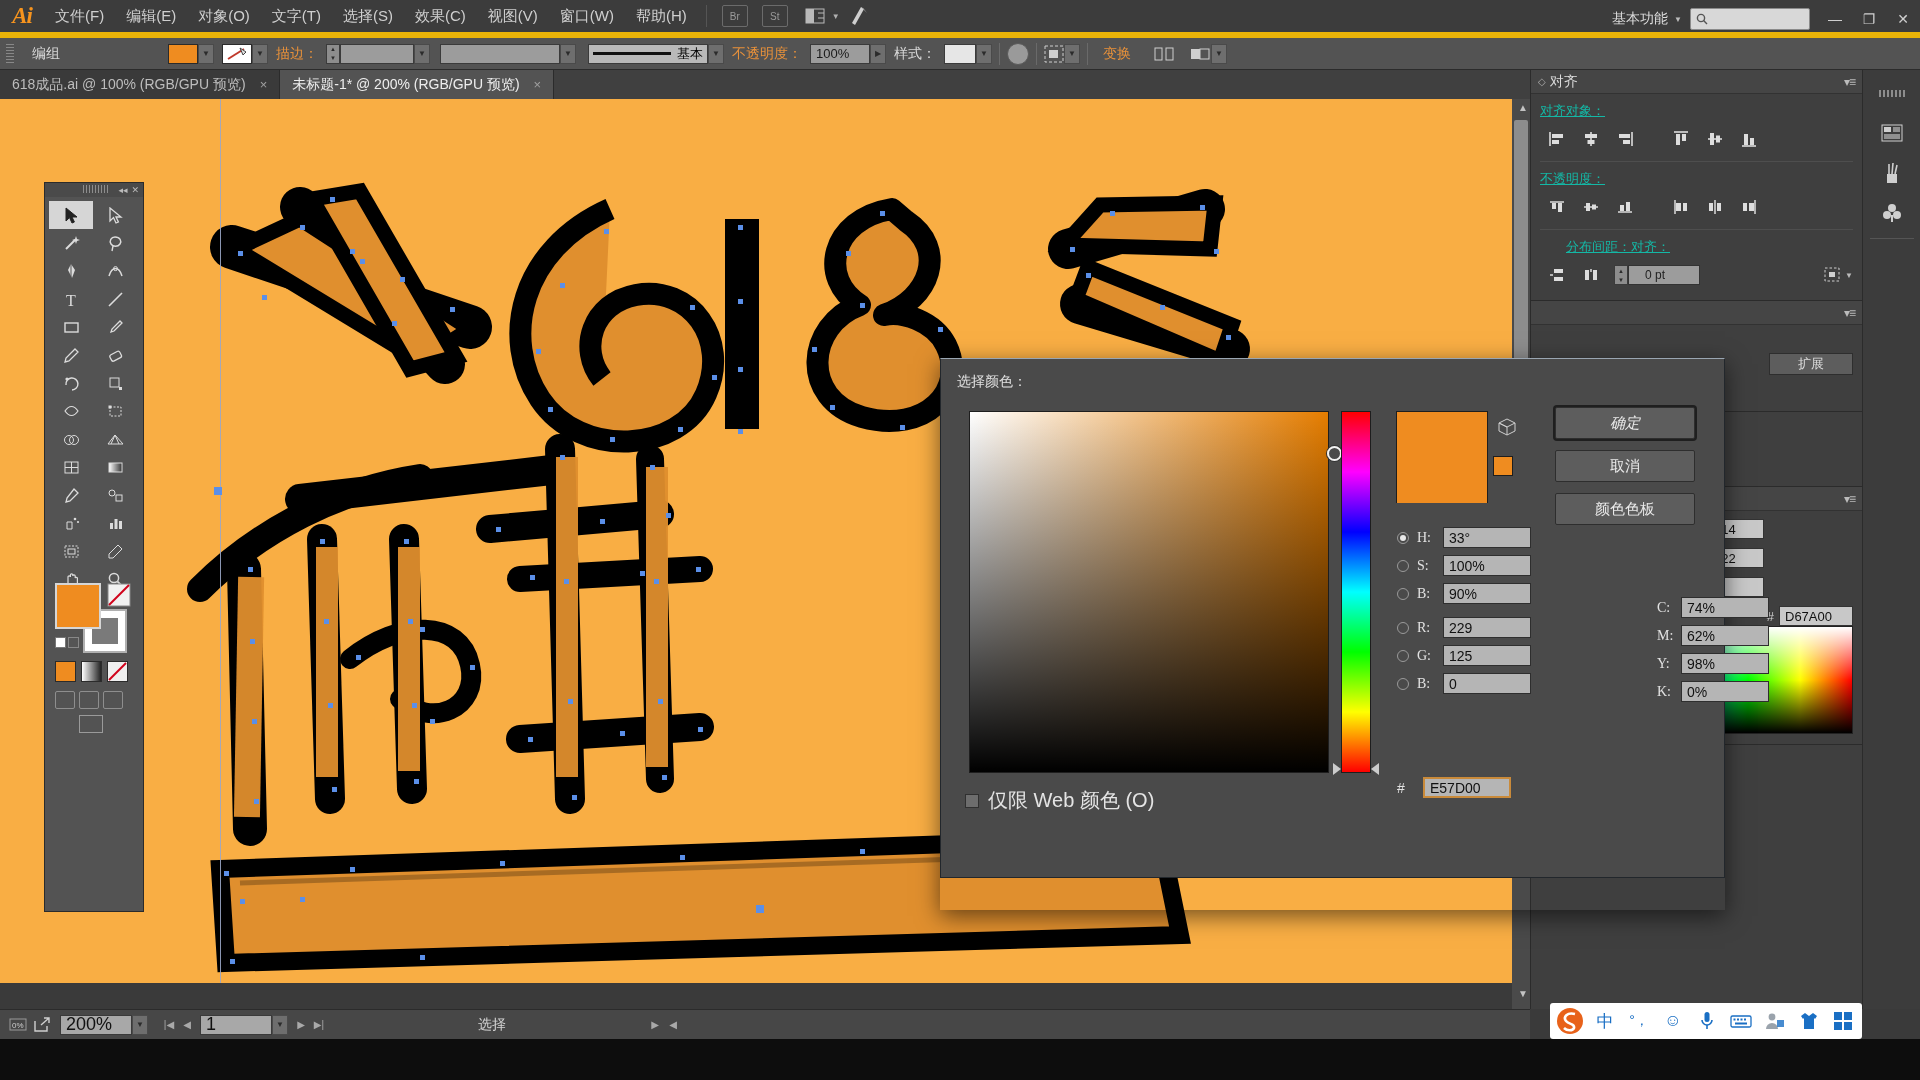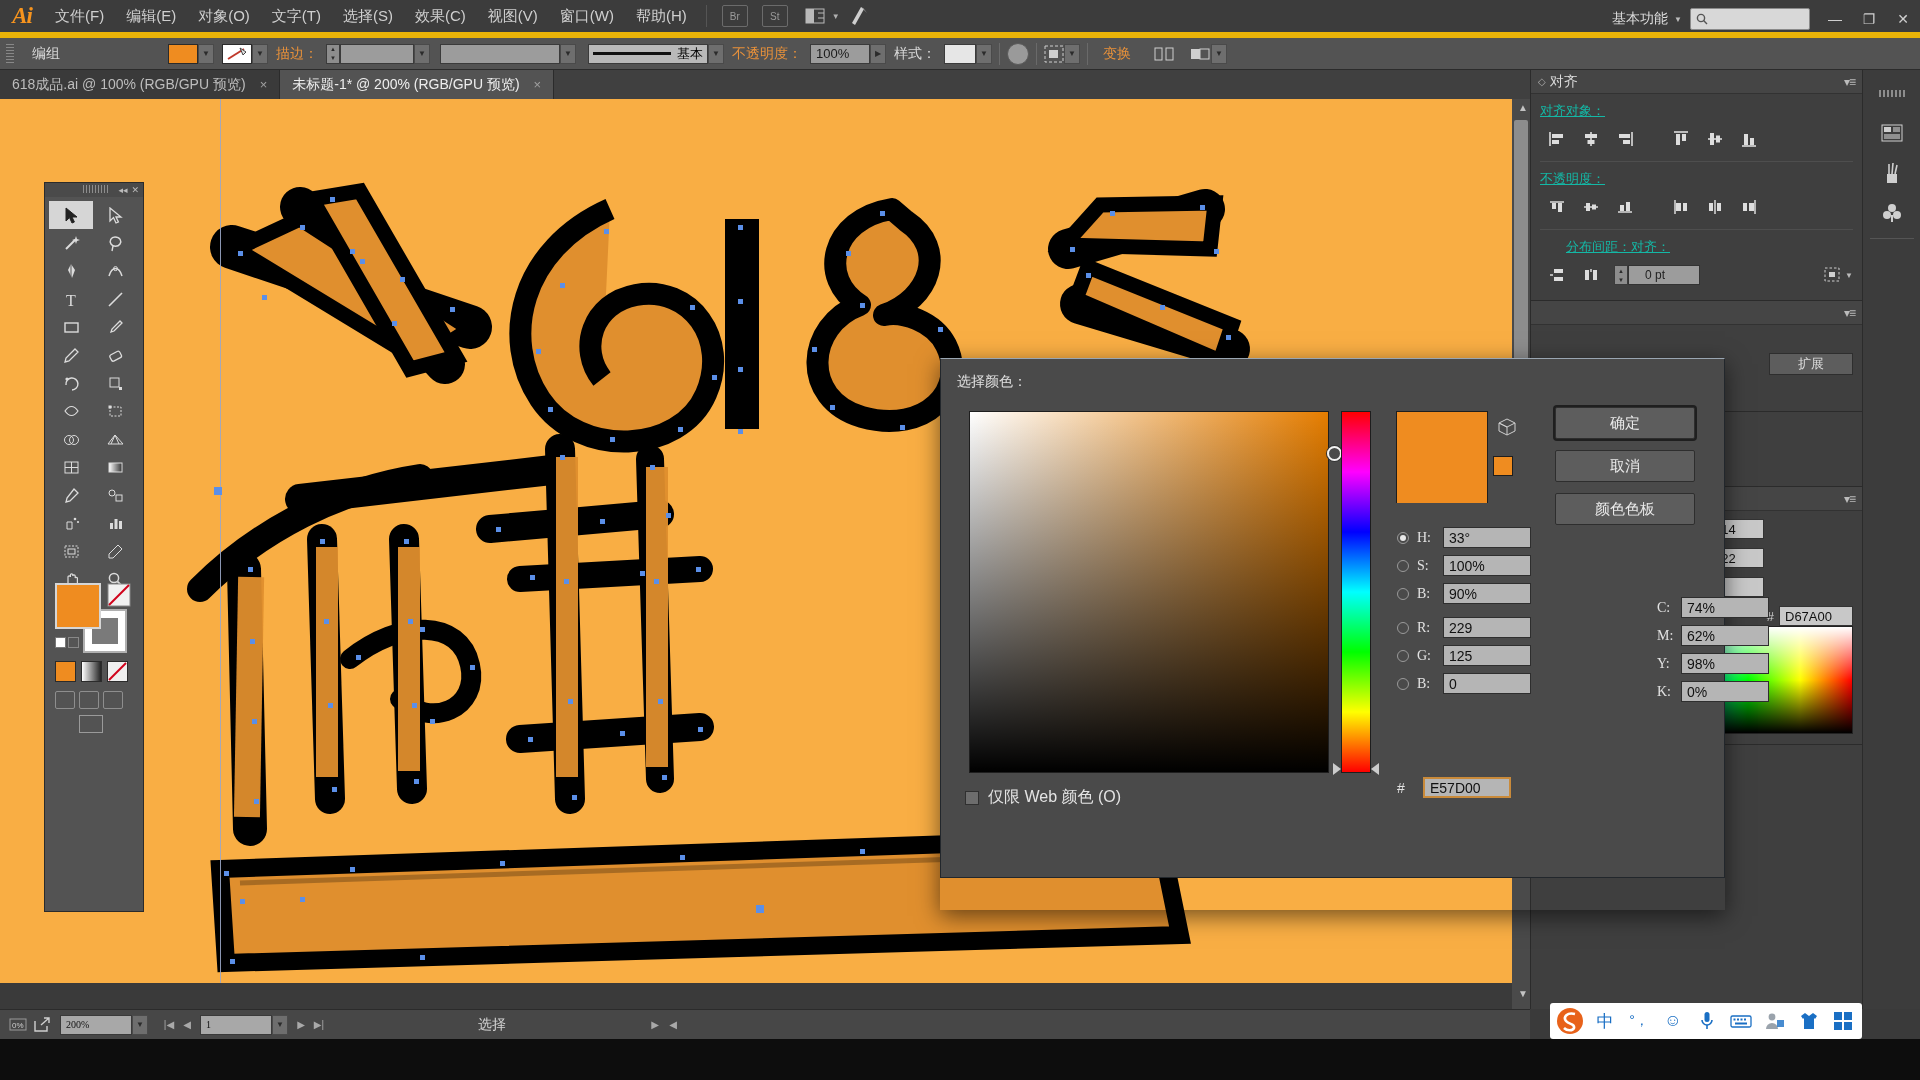--- a/index.html
+++ b/index.html
@@ -160,48 +160,48 @@
     border:1px solid #1e1e1e; }
   #pk-prev-new { height:46px; background:#EF8C20; }
   #pk-prev-old { height:45px; background:#EF8C20; }
   #pk-cube { position:absolute; left:556px; top:58px; color:#cfcfcf; }
   #pk-websw { position:absolute; left:552px; top:97px; width:20px; height:20px;
     background:#EF8C20; border:1px solid #1e1e1e; }
   #pk-buttons { position:absolute; left:614px; top:48px; width:140px; }
   .pk-btn { width:140px; height:32px; background:#5d5d5d; border:1px solid #2e2e2e;
     color:#eaeaea; font-size:15px; display:flex; align-items:center; justify-content:center;
     margin-bottom:11px; border-radius:2px; }
-  .pk-btn.default { box-shadow:0 0 0 2px #1f1f1f; }
+  .pk-btn.default { box-shadow:0 0 0 2px #1f1f1f;font-style:italic; }
   #pk-nums { position:absolute; left:456px; top:168px; }
   .numrow { display:flex; align-items:center; height:21px; margin-bottom:7px; }
   .radio { width:12px; height:12px; border-radius:50%; border:1px solid #9a9a9a;
     background:#4a4a4a; margin-right:8px; position:relative; }
   .radio.on:after { content:""; position:absolute; left:2px; top:2px; width:6px; height:6px;
     border-radius:50%; background:#e8e8e8; }
   .numlab { width:26px; font-size:14px; color:#e2e2e2; font-family:"Liberation Serif",serif; }
   .numinput { width:88px; height:21px; background:#b5b5b5; border:1px solid #2e2e2e;
     color:#111; font-size:14px; display:flex; align-items:center; padding-left:5px; }
   .numinput.hi { border:2px solid #c98a3a; background:#b5b5b5; }
   #pk-cmyk { position:absolute; left:716px; top:238px; }
   .cmyk-lab { width:24px; font-size:14px; color:#e2e2e2; font-family:"Liberation Serif",serif; }
   #pk-web { position:absolute; left:24px; top:428px; display:flex; align-items:center; }
   .chkbox { width:14px; height:14px; background:#6d6d6d; border:1px solid #303030;
     margin-right:9px; }
-  #pk-webtxt { font-size:16px; color:#e4e4e4; }
+  #pk-webtxt { font-size:20px; color:#e4e4e4; }
   #hexrow-pk { position:absolute; left:456px; top:418px; display:flex; align-items:center; }
   .hash { width:26px; font-size:14px; color:#e2e2e2; }
 
   
   #statusbar { position:absolute; left:0; top:1009px; width:1530px; height:30px;
     background:#474747; border-top:1px solid #2b2b2b; display:flex; align-items:center;
     padding-left:6px; font-size:13px; color:#d4d4d4; }
   .sb-icon { width:24px; height:22px; display:flex; align-items:center; justify-content:center;
     color:#cfcfcf; }
   .sb-field { height:20px; background:#a8a8a8; border:1px solid #3a3a3a; color:#111;
-    font-size:10px; display:flex; align-items:center; padding:0 5px;font-family:Liberation Serif, serif; }
+    font-size:18px; display:flex; align-items:center; padding:0 5px; }
   .sb-arrow { width:18px; height:20px; display:flex; align-items:center; justify-content:center;
     color:#a9a9a9; font-size:10px; }
   #sb-status { flex:0 0 auto; margin-left:150px; font-size:14px; }
 
   
   #hscroll { position:absolute; left:700px; top:1013px; width:760px; height:16px;
     background:#4a4a4a; }
   #hthumb { position:absolute; left:1090px; top:1015px; width:26px; height:12px;
     background:#8d8d8d; border-radius:2px; }
   #vscroll { position:absolute; left:1512px; top:99px; width:18px; height:910px;

